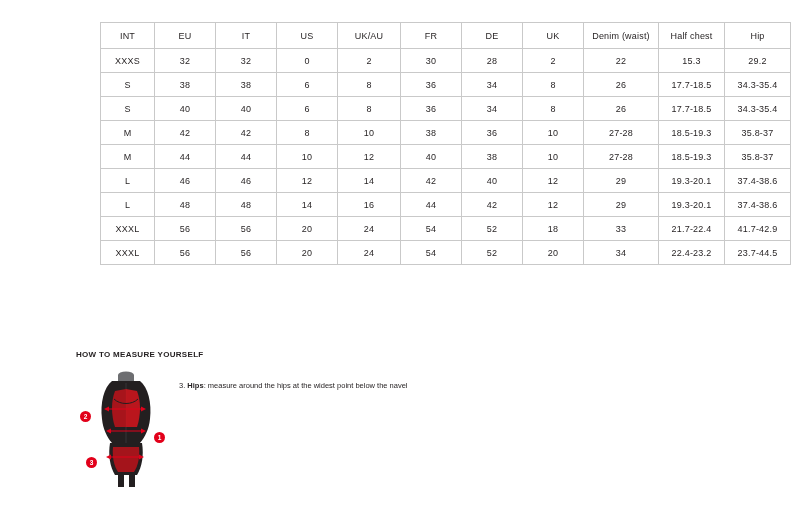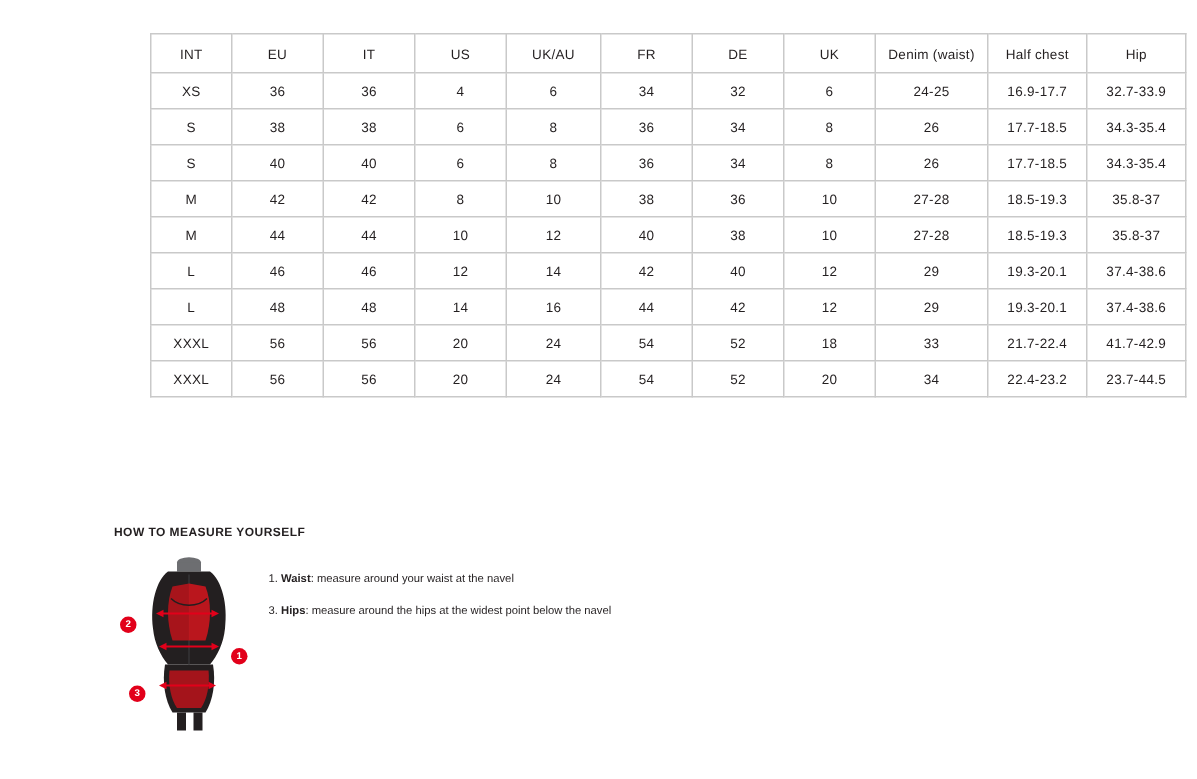--- a/index.html
+++ b/index.html
@@ -153,31 +153,31 @@
           <th>FR</th>
           <th>DE</th>
           <th>UK</th>
           <th>Denim (waist)</th>
           <th>Half chest</th>
           <th>Hip</th>
         </tr>
       </thead>
       <tbody>
         <tr>
-          <td>XS</td>
-          <td>36</td>
-          <td>36</td>
-          <td>4</td>
-          <td>6</td>
-          <td>34</td>
+          <td>XXXS</td>
           <td>32</td>
-          <td>6</td>
-          <td>24-25</td>
-          <td>16.9-17.7</td>
-          <td>32.7-33.9</td>
+          <td>32</td>
+          <td>0</td>
+          <td>2</td>
+          <td>30</td>
+          <td>28</td>
+          <td>2</td>
+          <td>22</td>
+          <td>15.3</td>
+          <td>29.2</td>
         </tr>
         <tr>
           <td>S</td>
           <td>38</td>
           <td>38</td>
           <td>6</td>
           <td>8</td>
           <td>36</td>
           <td>34</td>
           <td>8</td>
@@ -330,24 +330,20 @@
           </svg>
 
           <div class="bullet b1">1</div>
           <div class="bullet b2">2</div>
           <div class="bullet b3">3</div>
         </div>
       </div>
 
       <div class="text-col">
         <div class="measure-line">
-          <span>1.</span>
-          <b>Waist</b><span>: measure around your waist at the navel</span>
-        </div>
-        <div class="measure-line">
           <span>3.</span>
           <b>Hips</b><span>: measure around the hips at the widest point below the navel</span>
         </div>
       </div>
 
     </div>
   </div>
 
 </div>
 

